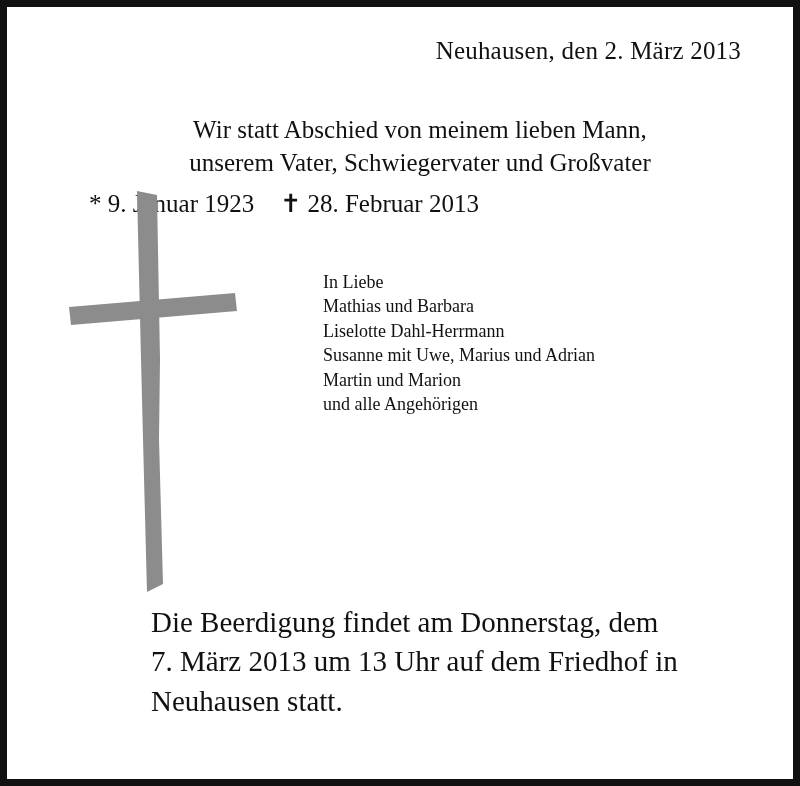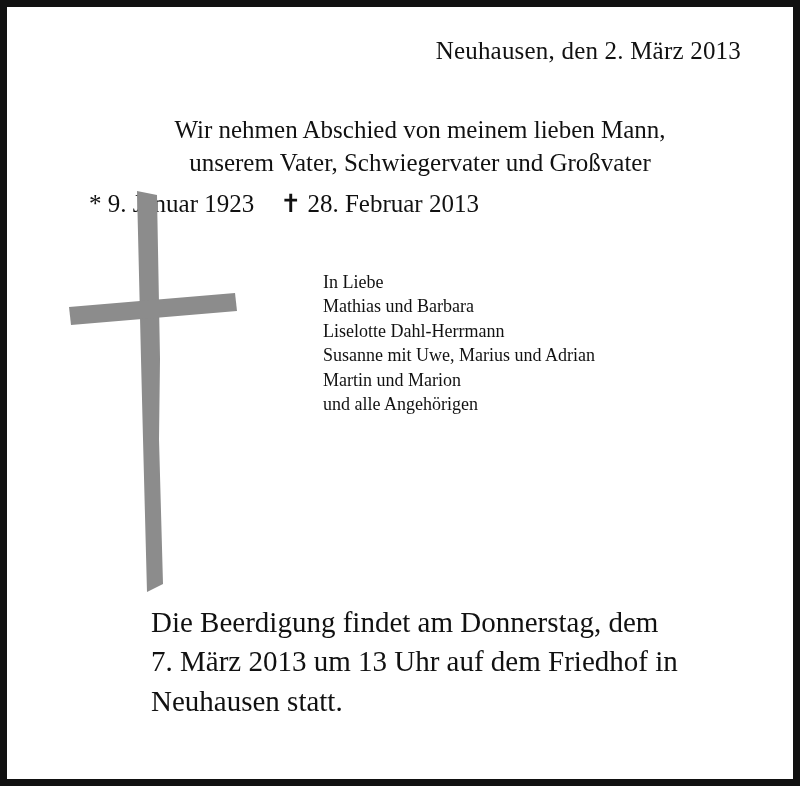--- a/index.html
+++ b/index.html
@@ -96,21 +96,21 @@
 </style>
 </head>
 <body>
 
 <div class="notice">
   <div class="inner">
 
     <div class="place-date">Neuhausen, den 2. März 2013</div>
 
     <div class="intro">
-      <div>Wir nehmen Abschied von meinem lieben Mann,</div>
+      <div>Wir statt Abschied von meinem lieben Mann,</div>
       <div>unserem Vater, Schwiegervater und Großvater</div>
     </div>
 
 
     <div class="dates">
       <span>* 9. Januar 1923</span><span class="sep"></span><span>✝ 28. Februar 2013</span>
     </div>
 
     <div class="family">
       <div>In Liebe</div>

